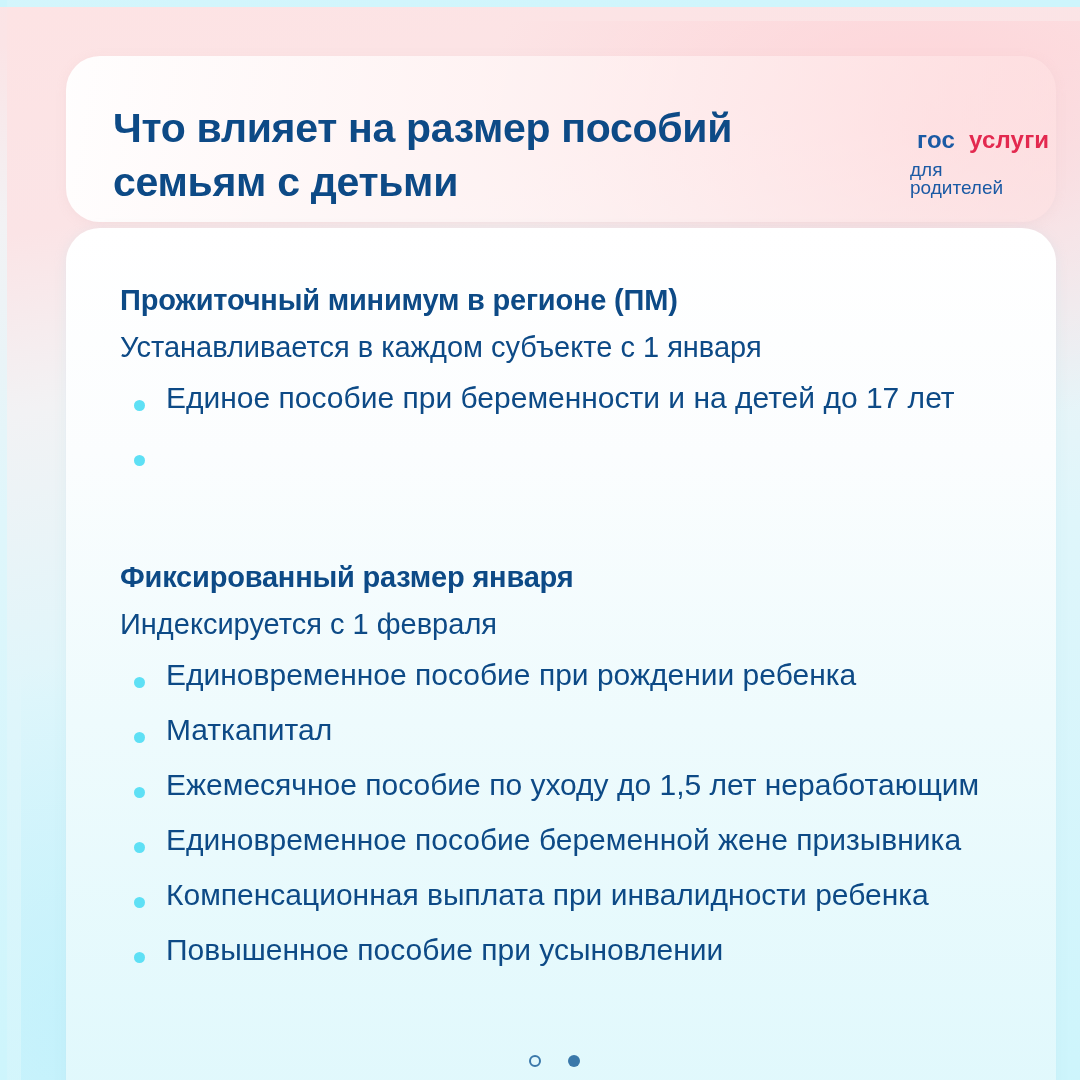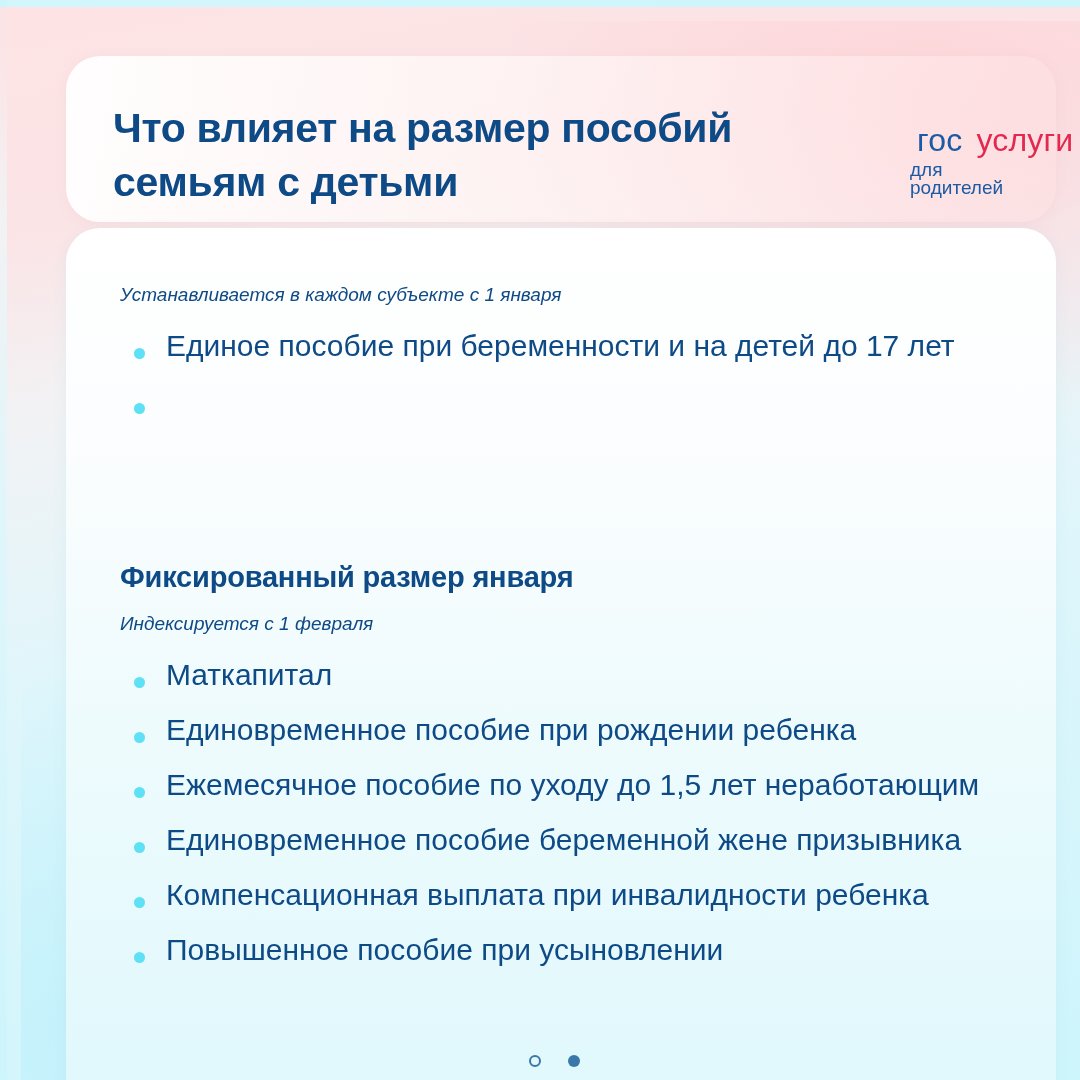--- a/index.html
+++ b/index.html
@@ -22,39 +22,39 @@
   }
   .page-title {
     position: absolute; left: 40px; top: 38px; width: 660px;
     font-size: 41px; font-weight: bold; line-height: 54px;
     color: #0d4a86; letter-spacing: -0.3px;
   }
   .logo {
     position: absolute; left: 830px; top: 56px; width: 140px;
   }
   .logo-main {
-    font-size: 32px; font-weight: normal; letter-spacing: 0.2px; line-height: 28px;
+    font-size: 24px; font-weight: bold; letter-spacing: 0.2px; line-height: 28px;
   }
   .logo-gos { color: #1b5aa4; }
   .logo-uslugi { color: #e3294f; }
   .logo-sub {
     font-size: 19px; color: #1b5aa4; line-height: 18px; margin-top: 1px;
   }
   .main-card {
     position: absolute; left: 45px; top: 207px; width: 990px; height: 900px;
     border-radius: 34px;
     background: linear-gradient(180deg, #ffffff 0%, #fbfdfe 25%, #eefbfd 55%, #dff8fc 100%);
     box-shadow: 0 2px 12px rgba(180,220,230,0.25);
   }
   .section { position: absolute; left: 40px; width: 920px; color: #0d4a86; }
   .section-title {
     font-size: 29px; font-weight: bold; line-height: 40px; letter-spacing: -0.2px;
   }
   .section-sub {
-    font-size: 19px; font-style: italic; line-height: 40px; margin-top: 2px;
+    font-size: 29px; line-height: 40px; margin-top: 2px;
   }
   .bullets { list-style: none; margin-top: 4px; }
   .bullet {
     position: relative; padding-left: 32px;
     font-size: 30px; line-height: 48px; color: #0d4a86;
   }
   .bullet-dot {
     position: absolute; left: 0; top: 19px; width: 11px; height: 11px; border-radius: 50%;
     background: #5ee0f5;
   }
@@ -75,33 +75,34 @@
   <div class="logo">
     <div class="logo-main">
       <span class="logo-gos">гос</span><span class="logo-uslugi">услуги</span>
     </div>
     <div class="logo-sub">для родителей</div>
   </div>
 </div>
 
 <div class="main-card">
   <div class="section" style="top:38px;">
+    <div class="section-title">Прожиточный минимум в регионе (ПМ)</div>
     <div class="section-sub">Устанавливается в каждом субъекте с 1 января</div>
     <ul class="bullets">
       <li class="bullet"><span class="bullet-dot"></span><span>Единое пособие при беременности и на детей до 17 лет</span></li>
       <li class="bullet"><span class="bullet-dot"></span></li>
     </ul>
   </div>
 
   <div class="section" style="top:315px;">
     <div class="section-title">Фиксированный размер января</div>
     <div class="section-sub">Индексируется с 1 февраля</div>
     <ul class="bullets">
+      <li class="bullet"><span class="bullet-dot"></span><span>Единовременное пособие при рождении ребенка</span></li>
       <li class="bullet"><span class="bullet-dot"></span><span>Маткапитал</span></li>
-      <li class="bullet"><span class="bullet-dot"></span><span>Единовременное пособие при рождении ребенка</span></li>
       <li class="bullet"><span class="bullet-dot"></span><span>Ежемесячное пособие по уходу до 1,5 лет неработающим</span></li>
       <li class="bullet"><span class="bullet-dot"></span><span>Единовременное пособие беременной жене призывника</span></li>
       <li class="bullet"><span class="bullet-dot"></span><span>Компенсационная выплата при инвалидности ребенка</span></li>
       <li class="bullet"><span class="bullet-dot"></span><span>Повышенное пособие при усыновлении</span></li>
     </ul>
   </div>
 </div>
 
 <div class="pager">
   <span class="dot dot-empty"></span>

